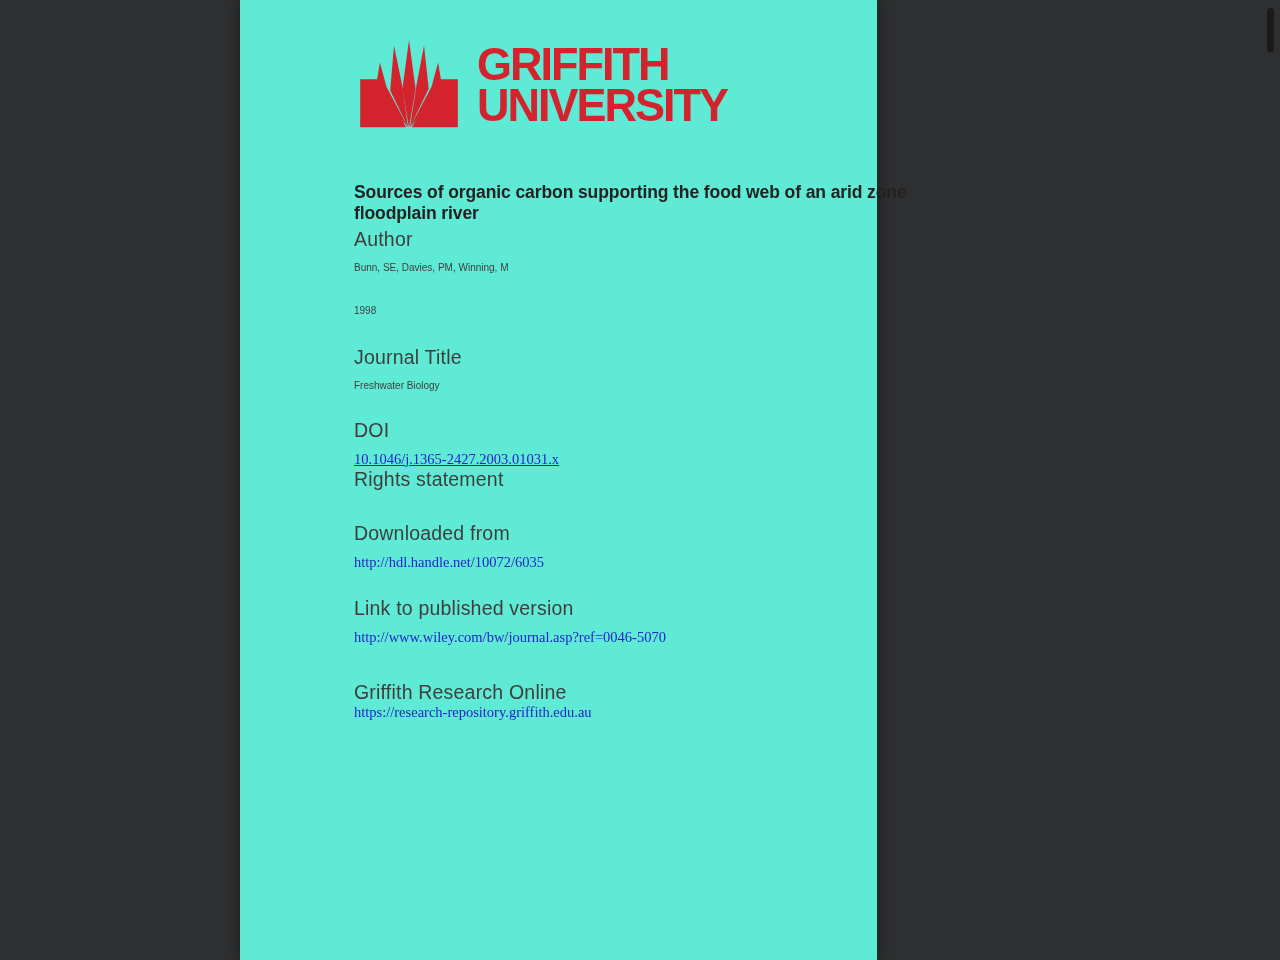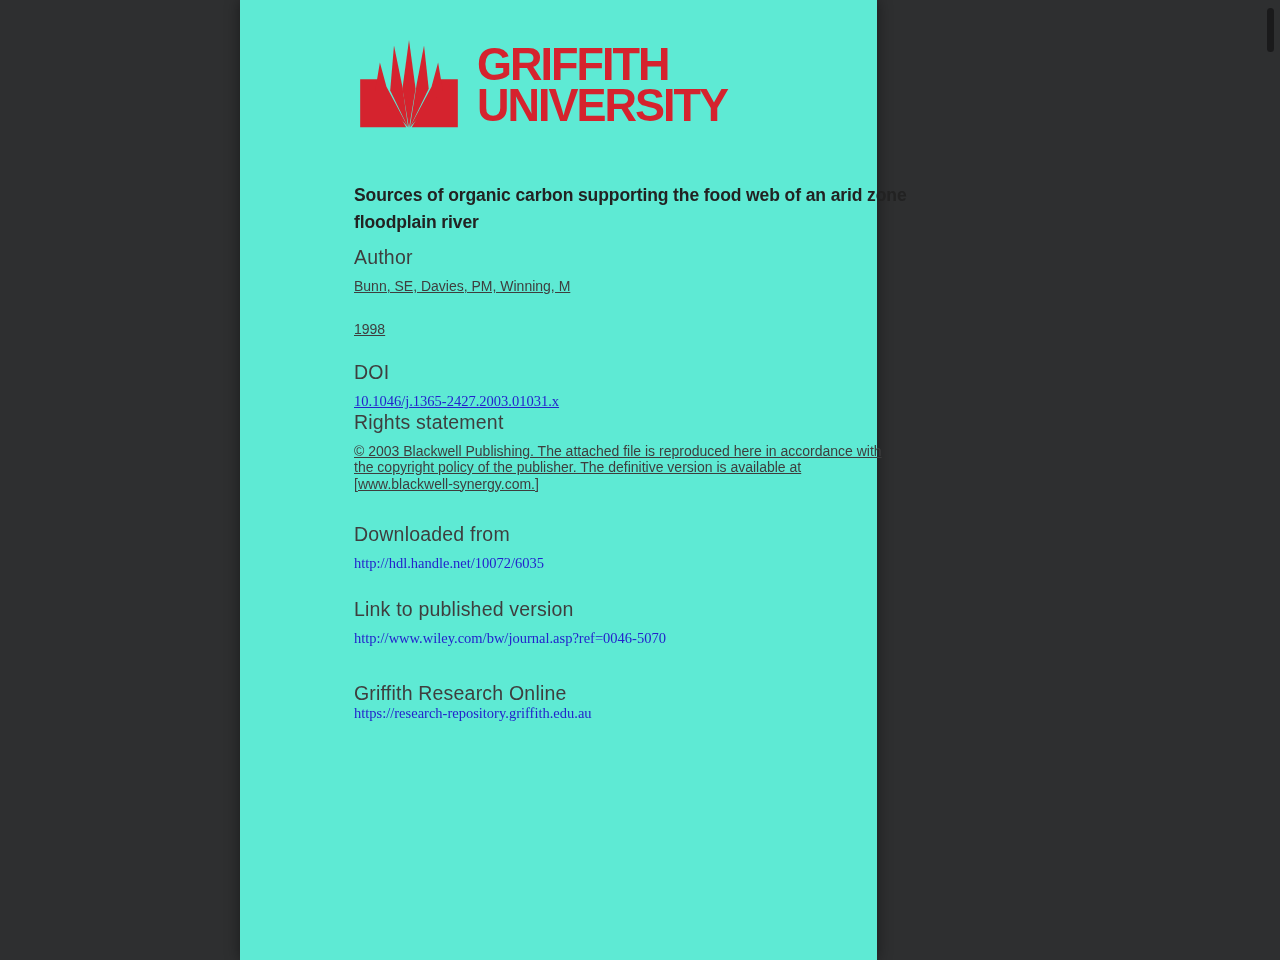--- a/index.html
+++ b/index.html
@@ -49,49 +49,48 @@
     transform:scaleY(1.02);
     transform-origin:top left;
     white-space:nowrap;
   }
   
   .title{
     margin-top:52px;
     max-width:575px;
     font-size:17.5px;
     font-weight:bold;
-    line-height:27px;
+    line-height:21px;
     color:#222222;
     letter-spacing:-0.1px;
   }
   .sec h2{
     font-size:19.5px;
     font-weight:400;
     line-height:24px;
     color:#3e3e3e;
     letter-spacing:0.2px;
   }
   .sec .val{
     display:block;
     margin-top:9px;
-    font-size:14px;
+    font-size:10px;
     line-height:16.5px;
     color:#3e3e3e;
     max-width:535px;
-    text-decoration:underline;
   }
   .sec a.val{
     font-family:"Liberation Serif",serif;
     font-size:14.5px;
     color:var(--link-blue);
     text-decoration:none;
     width:max-content;
   }
   .sec a.val.underline{text-decoration:underline;}
-  .sec-author{margin-top:9px;}
+  .sec-author{margin-top:3px;}
   .sec-published{margin-top:26px;}
   .sec-journal{margin-top:26px;}
   .sec-doi{margin-top:23px;}
   .sec-doi .val{}
   .sec-rights{}
   .sec-downloaded{margin-top:30px;}
   .sec-linkpub{margin-top:25px;}
   .sec-gro{margin-top:35px;}
   .sec-gro .val{margin-top:0px;}
   
@@ -131,29 +130,32 @@
 
       <section class="sec sec-author">
         <h2>Author</h2>
         <span class="val">Bunn, SE, Davies, PM, Winning, M</span>
       </section>
 
       <section class="sec sec-published">
         <span class="val">1998</span>
       </section>
 
+      <section class="sec sec-journal">
+        <h2>Journal Title</h2>
+        <span class="val">Freshwater Biology</span>
+      </section>
 
       <section class="sec sec-doi">
         <h2>DOI</h2>
         <a href="#" class="val underline">10.1046/j.1365-2427.2003.01031.x</a>
       </section>
 
       <section class="sec sec-rights">
         <h2>Rights statement</h2>
-        <span class="val">© 2003 Blackwell Publishing. The attached file is reproduced here in accordance with the copyright policy of the publisher. The definitive version is available at [www.blackwell-synergy.com.]</span>
       </section>
 
       <section class="sec sec-downloaded">
         <h2>Downloaded from</h2>
         <a href="#" class="val">http://hdl.handle.net/10072/6035</a>
       </section>
 
       <section class="sec sec-linkpub">
         <h2>Link to published version</h2>
         <a href="#" class="val">http://www.wiley.com/bw/journal.asp?ref=0046-5070</a>

